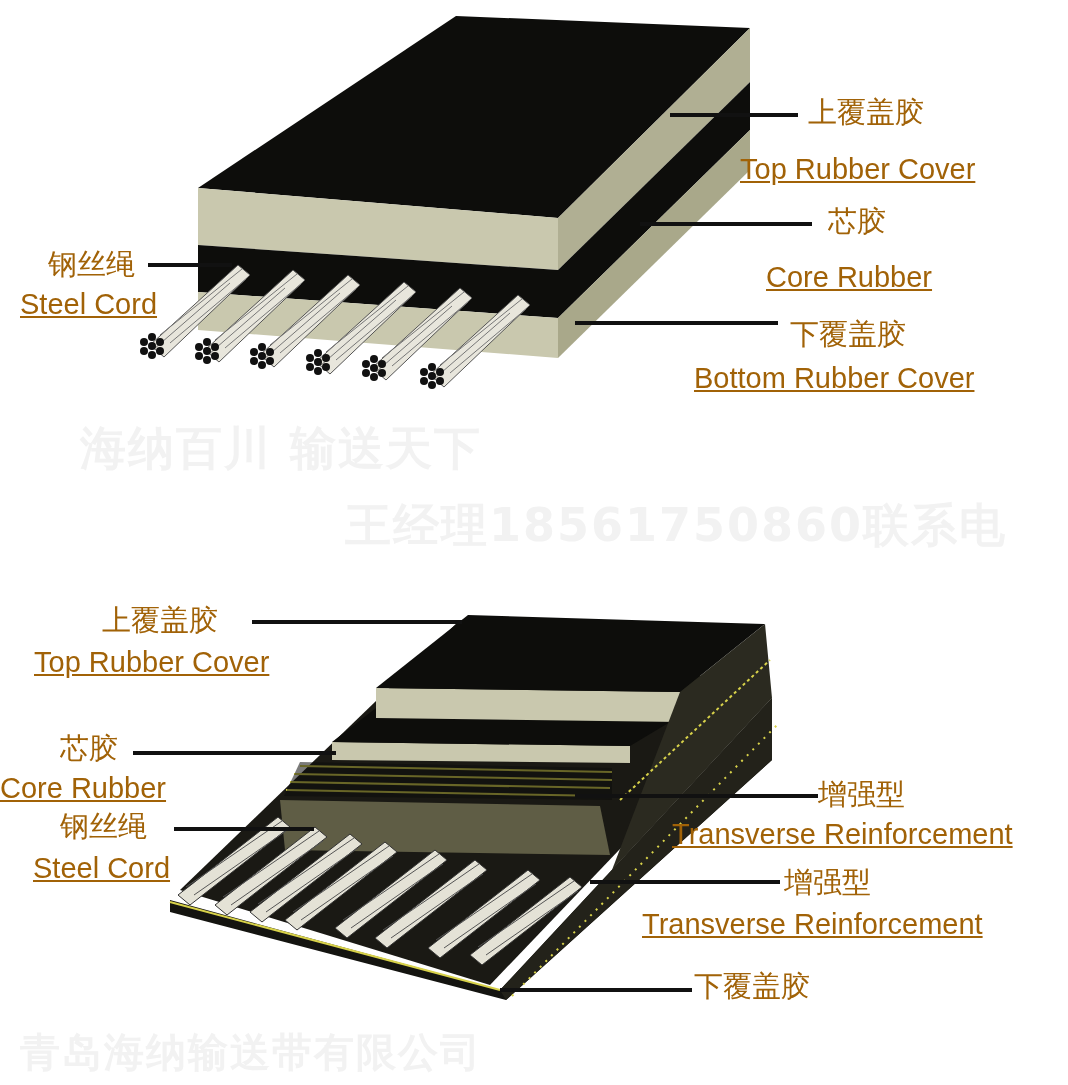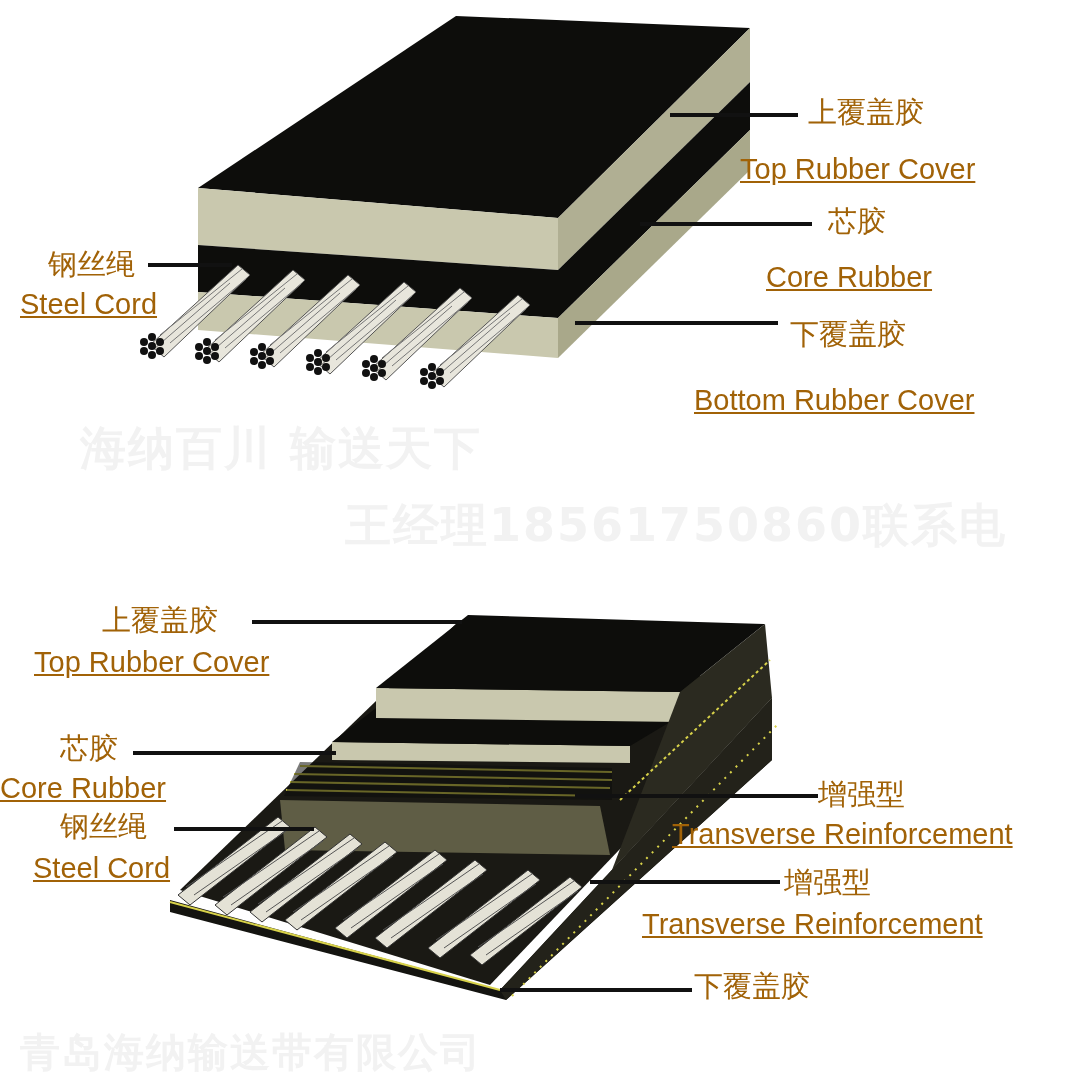--- a/index.html
+++ b/index.html
@@ -202,21 +202,21 @@
       <line x1="590" y1="882" x2="780" y2="882"></line>
       <line x1="500" y1="990" x2="692" y2="990"></line>
     </g>
   </svg>
 
   <div class="lbl cn" style="left:808px; top:98px;">上覆盖胶</div>
   <div class="lbl en" style="left:740px; top:155px;">Top Rubber Cover</div>
   <div class="lbl cn" style="left:828px; top:207px;">芯胶</div>
   <div class="lbl en" style="left:766px; top:263px;">Core Rubber</div>
   <div class="lbl cn" style="left:790px; top:320px;">下覆盖胶</div>
-  <div class="lbl en" style="left:694px; top:386px;text-align:right;">Bottom Rubber Cover</div>
+  <div class="lbl en" style="left:694px; top:364px;text-align:right;">Bottom Rubber Cover</div>
   <div class="lbl cn" style="left:48px; top:250px;">钢丝绳</div>
   <div class="lbl en" style="left:20px; top:290px;">Steel Cord</div>
 
   <div class="lbl cn" style="left:102px; top:606px;">上覆盖胶</div>
   <div class="lbl en" style="left:34px; top:648px;">Top Rubber Cover</div>
   <div class="lbl cn" style="left:60px; top:734px;">芯胶</div>
   <div class="lbl en" style="left:0px; top:774px;">Core Rubber</div>
   <div class="lbl cn" style="left:60px; top:812px;">钢丝绳</div>
   <div class="lbl en" style="left:33px; top:854px;">Steel Cord</div>
   <div class="lbl cn" style="left:818px; top:780px;">增强型</div>

